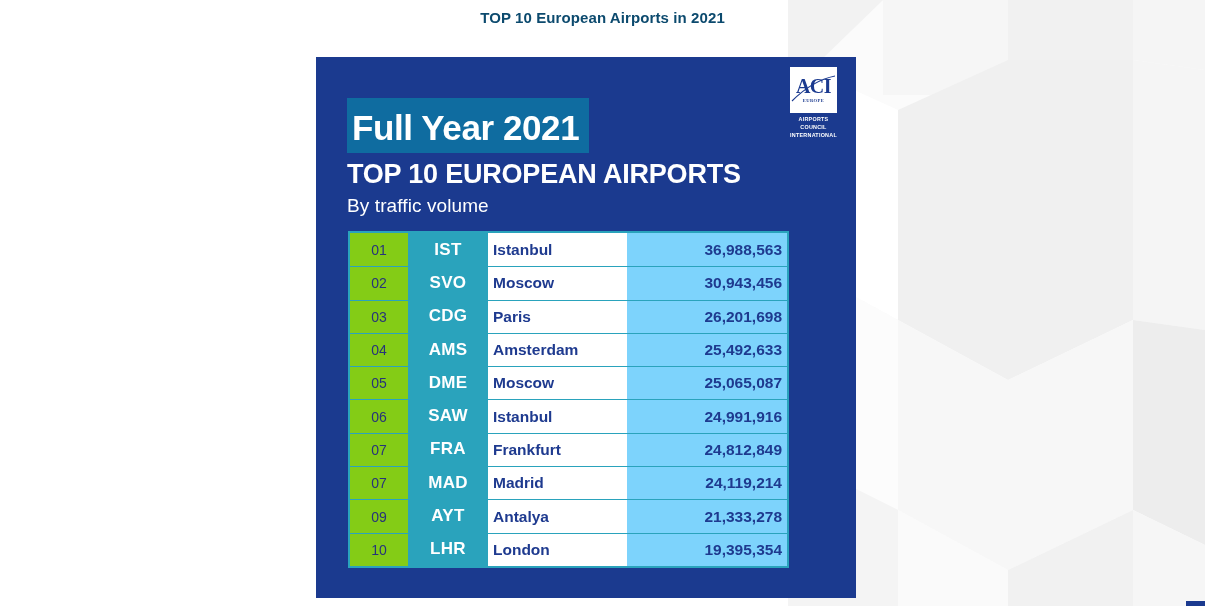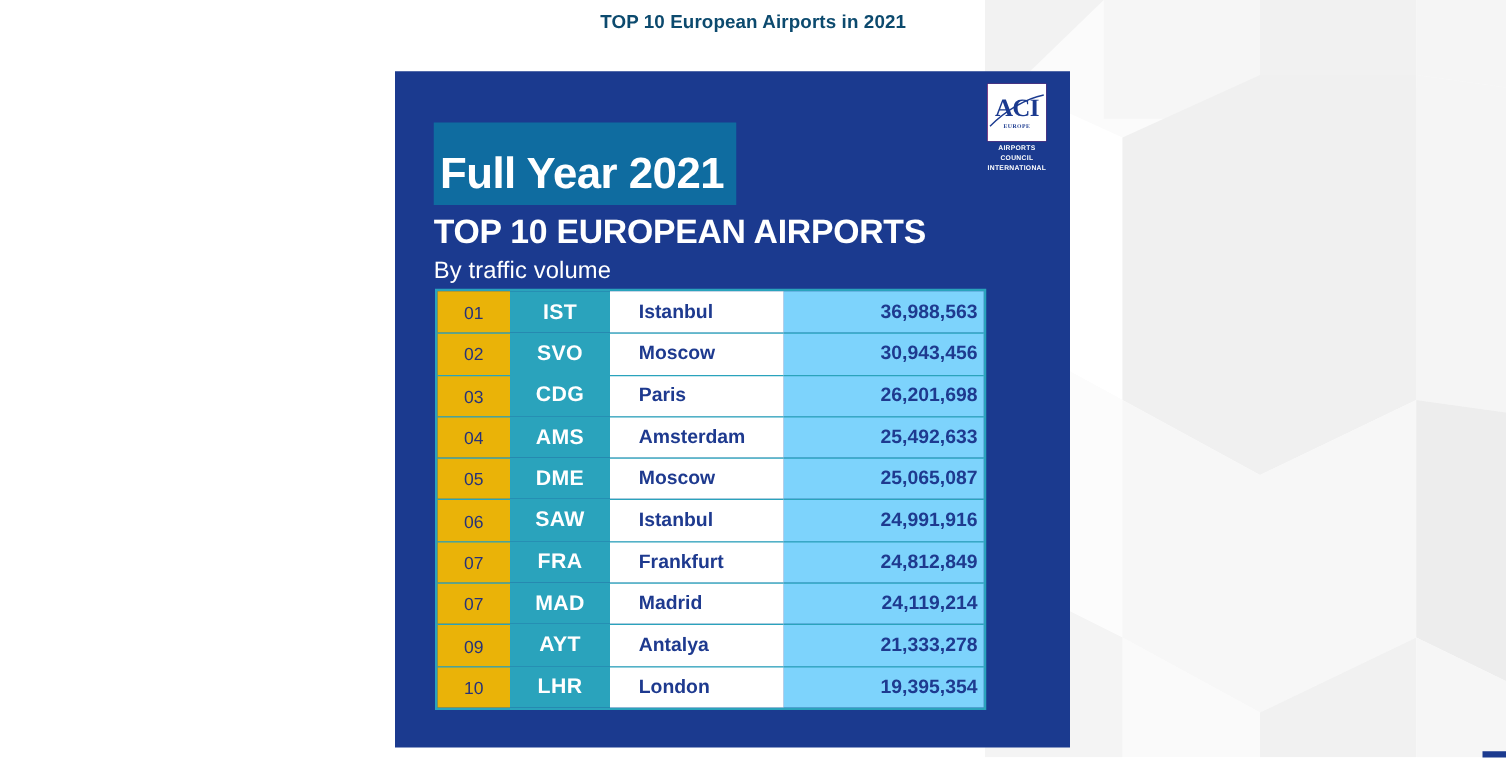--- a/index.html
+++ b/index.html
@@ -60,21 +60,21 @@
     top: 41px;
     width: 445px;
   }
   #year-banner {
     display: inline-block;
     background: #0f6ca0;
     color: #ffffff;
     font-size: 35px;
     font-weight: bold;
     line-height: 1.0;
-    padding: 23px 10px 8px 5px;
+    padding: 12px 10px 8px 5px;
     letter-spacing: -0.4px;
   }
   #card-subtitle {
     color: #ffffff;
     font-size: 27px;
     font-weight: bold;
     letter-spacing: -0.2px;
     margin-top: 6px;
     white-space: nowrap;
   }
@@ -128,21 +128,21 @@
     height: 33.3px;
     align-items: stretch;
   }
   .rank-row + .rank-row .cell-rank,
   .rank-row + .rank-row .cell-city,
   .rank-row + .rank-row .cell-traffic {
     border-top: 1.5px solid #2aa3bc;
   }
   .cell-rank {
     width: 58px;
-    background: #eab308;
+    background: #84cc16;
     color: #27337a;
     font-size: 14px;
     display: flex;
     align-items: center;
     justify-content: center;
     box-sizing: border-box;
     flex: none;
   }
   .cell-code {
     width: 80px;
@@ -158,21 +158,21 @@
     letter-spacing: 0.3px;
   }
   .cell-city {
     flex: 1 1 auto;
     background: #ffffff;
     color: #1e3a8f;
     font-size: 15.5px;
     font-weight: bold;
     display: flex;
     align-items: center;
-    padding-left: 23px;
+    padding-left: 5px;
     box-sizing: border-box;
   }
   .cell-traffic {
     width: 160px;
     background: #7dd3fc;
     color: #1e3a8f;
     font-size: 15.5px;
     font-weight: bold;
     display: flex;
     align-items: center;

